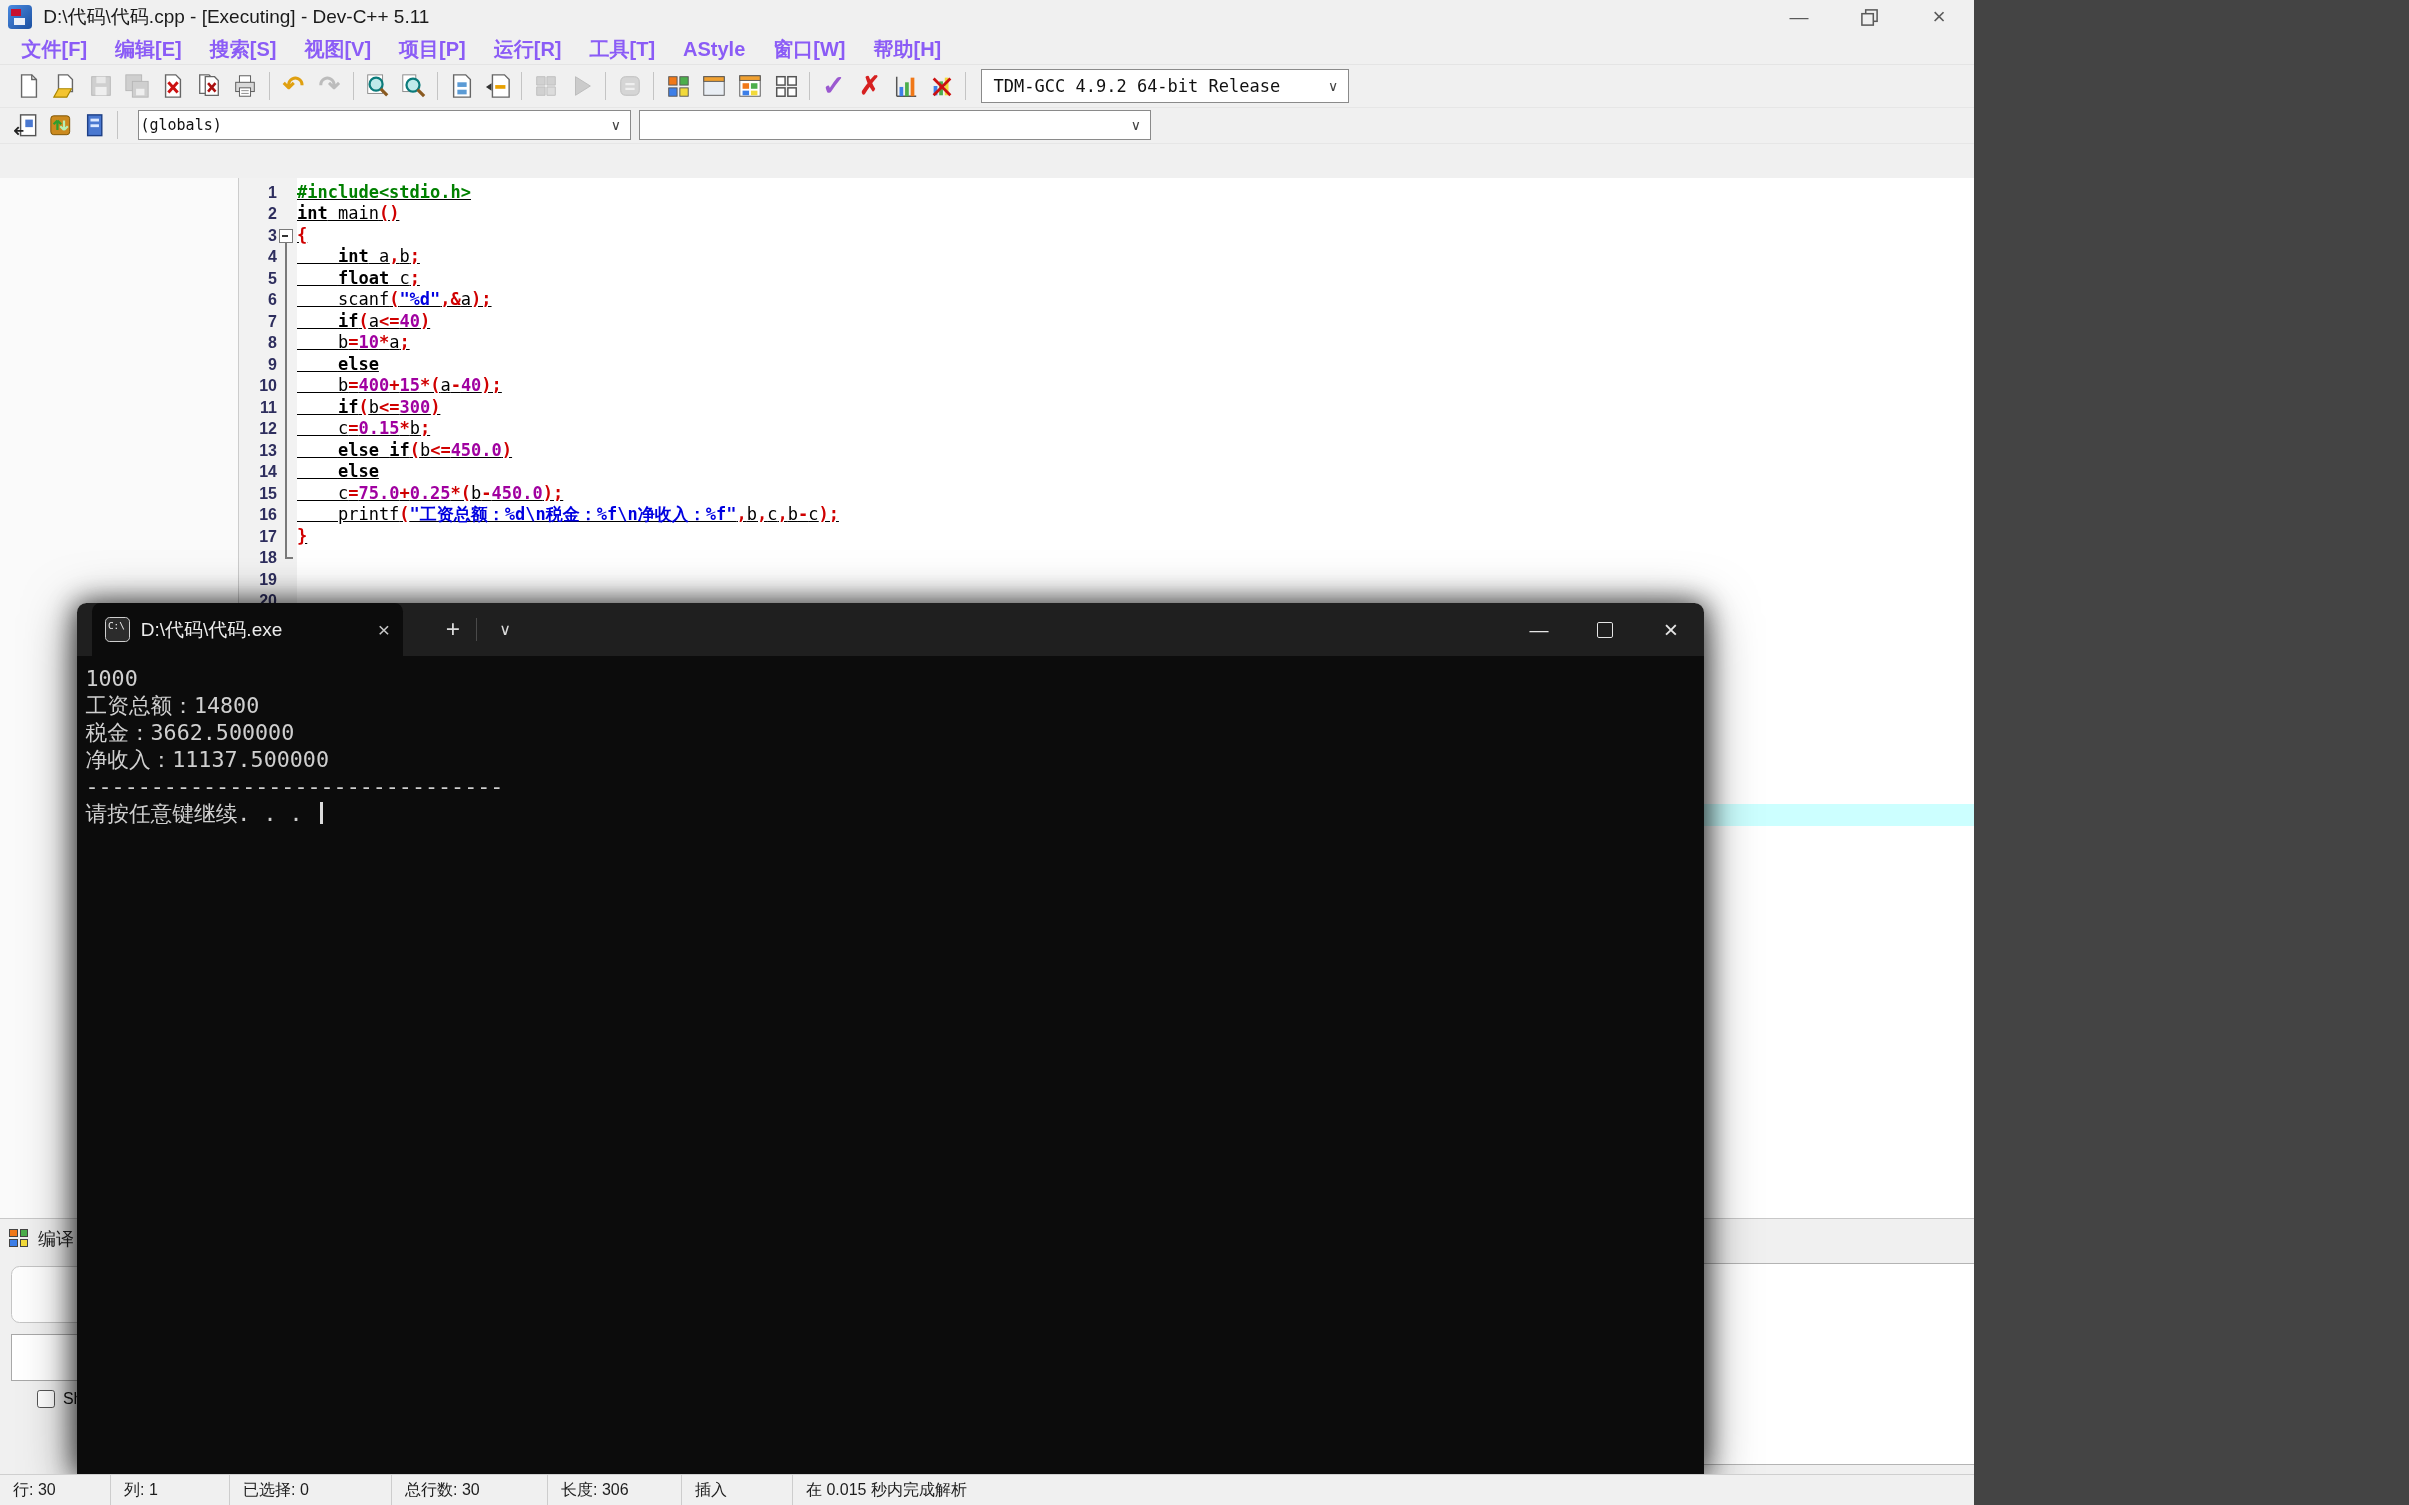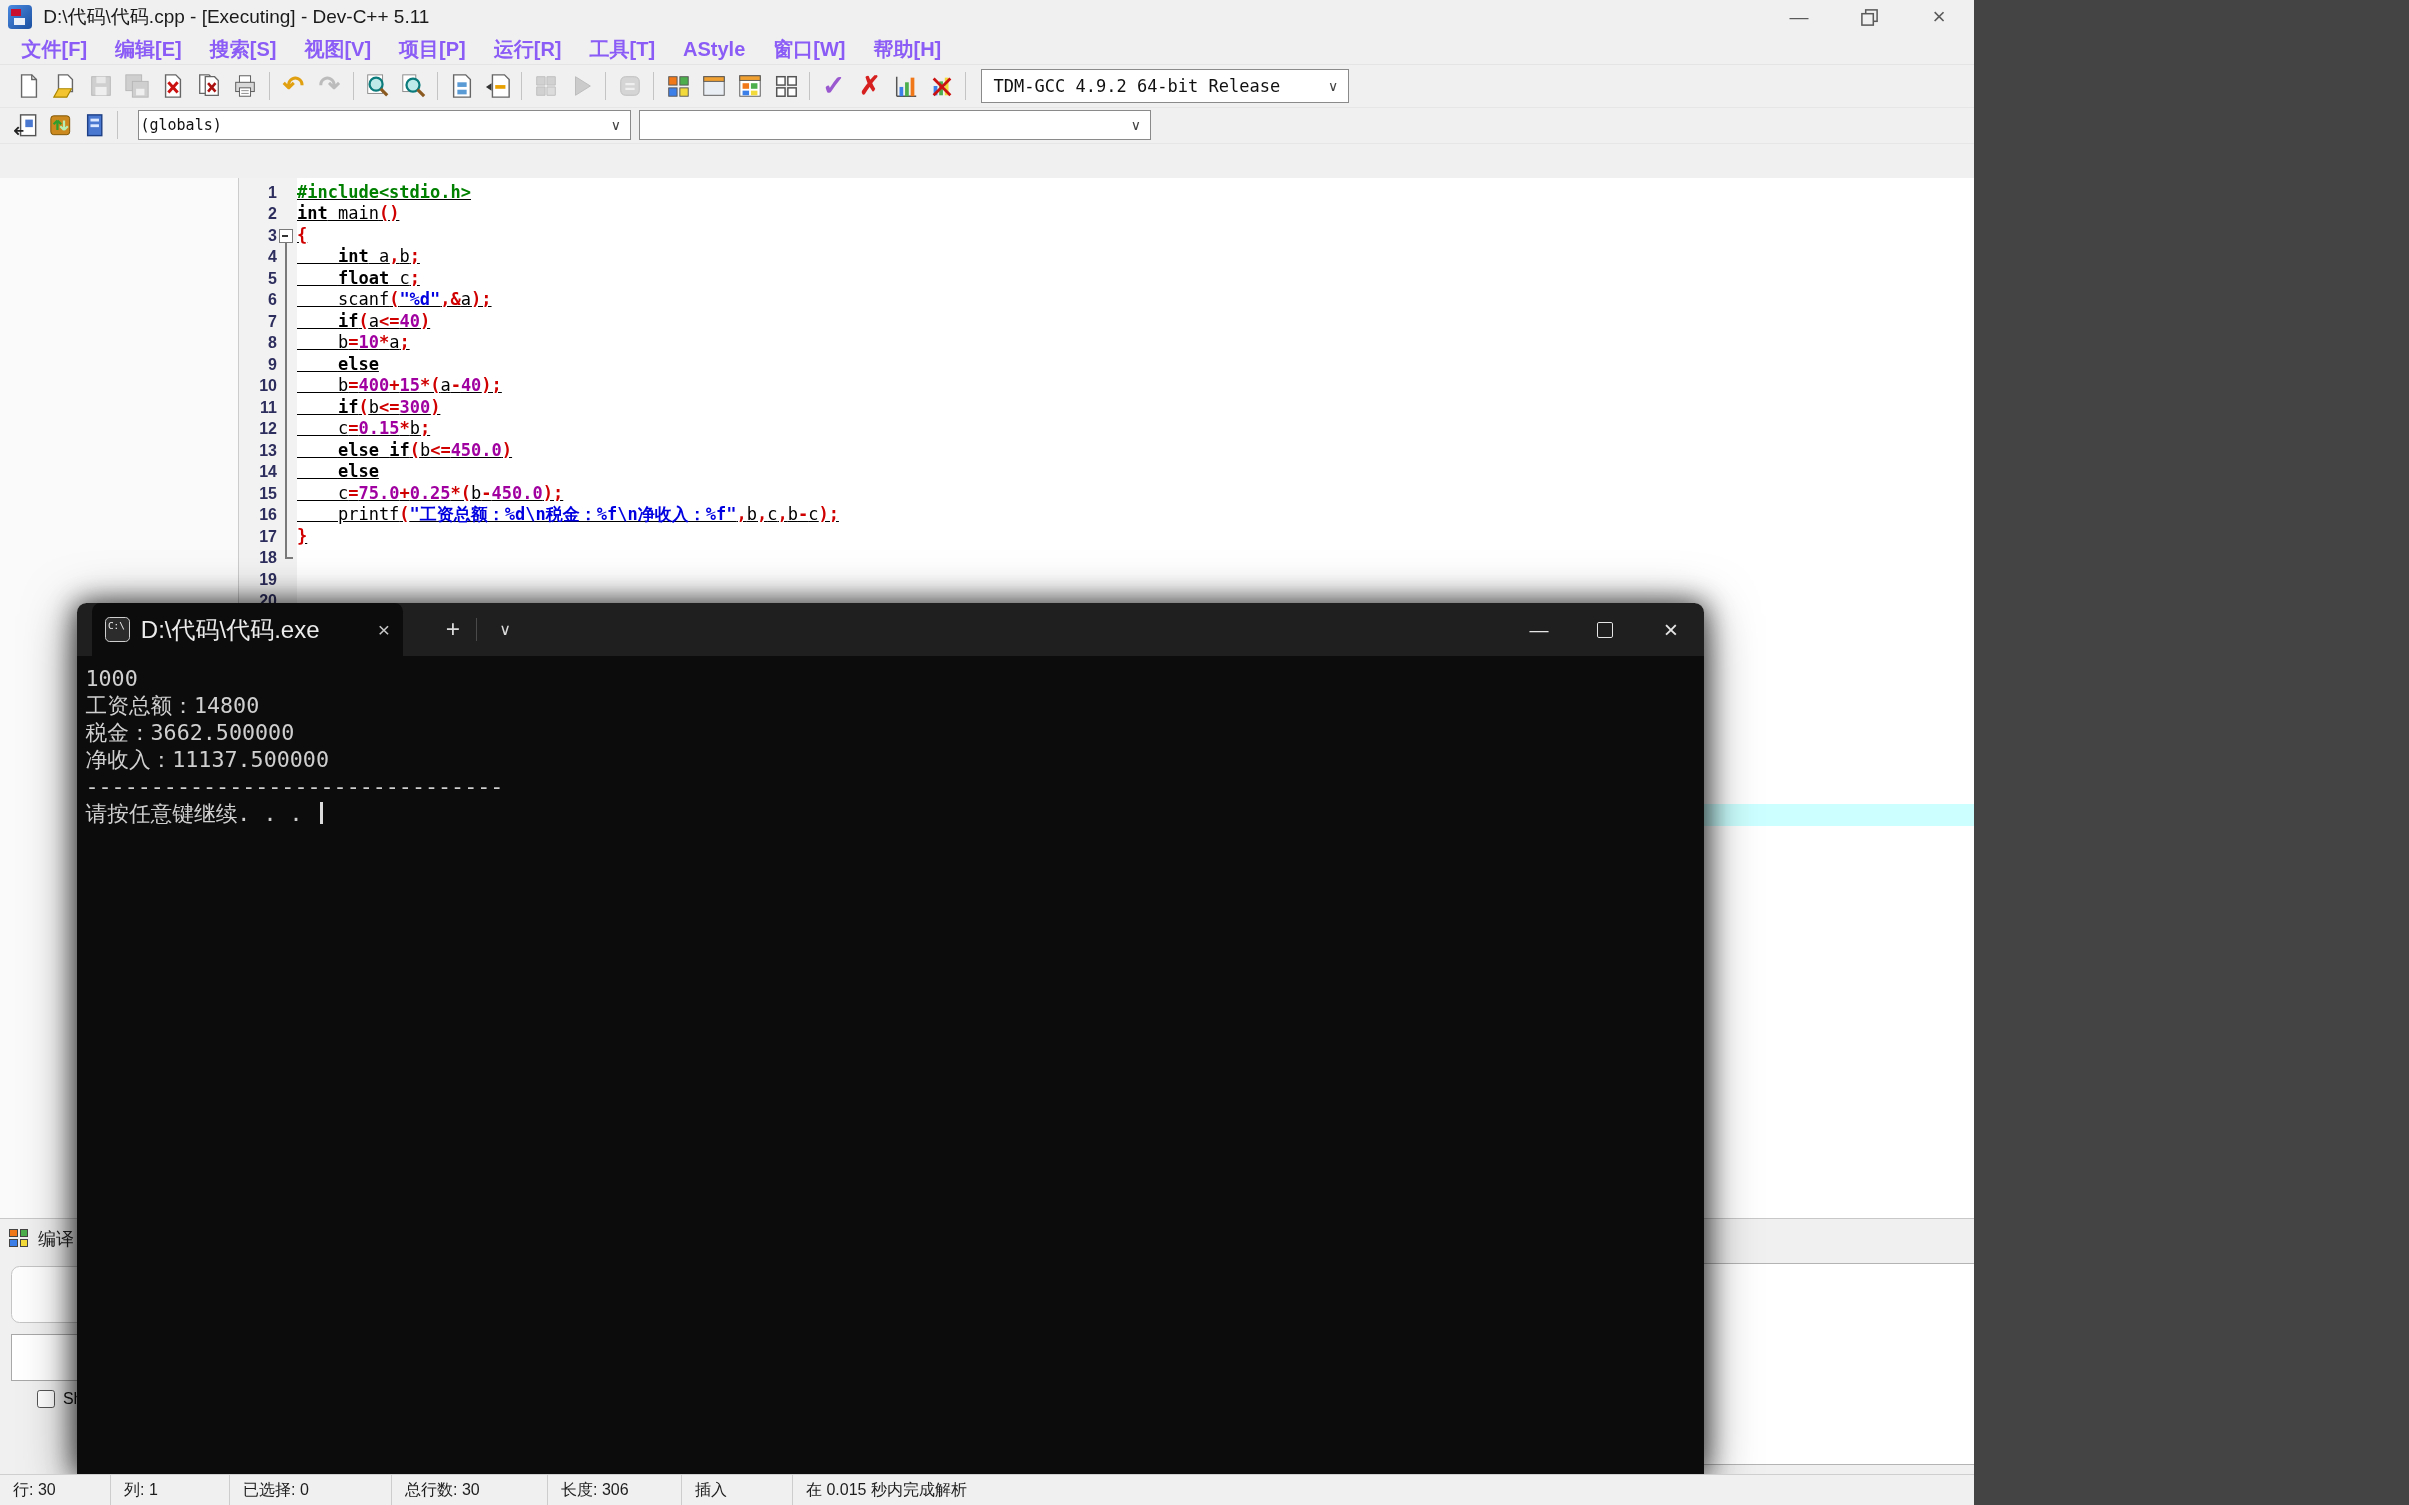--- a/index.html
+++ b/index.html
@@ -67,21 +67,21 @@
   
   .statusbar{position:absolute;left:0;top:1474px;width:2410px;height:32px;background:#f0f0f0;border-top:0.9px solid #cfcfcf;display:flex;align-items:stretch;z-index:30;box-sizing:border-box;}
   .st-seg{display:flex;align-items:center;padding-left:13px;font-size:16px;color:#1d1d1d;border-right:0.9px solid #cdcdcd;white-space:nowrap;box-sizing:border-box;}
   .st-seg:last-child{border-right:none;}
   
   .terminal{position:absolute;left:77px;top:603px;width:1627px;height:871px;z-index:20;border-radius:9.4px 9.4px 0 0;
             box-shadow:0 9.4px 52px rgba(0,0,0,.55),-3.8px 0 26px rgba(0,0,0,.38),3.8px 0 26px rgba(0,0,0,.38);}
   .term-titlebar{position:absolute;top:0;left:0;right:0;height:53px;background:#1f1f1f;border-radius:9.4px 9.4px 0 0;}
   .term-tab{position:absolute;left:15px;top:0;width:311px;height:53px;background:#0c0c0c;border-radius:8.5px 8.5px 0 0;display:flex;align-items:center;padding:0 13px;box-sizing:border-box;}
   .cmd-icon{width:24.5px;height:24.5px;background:#2c2c2c;border:1.4px solid #cfcfcf;border-radius:4.7px;color:#f0f0f0;font-family:"DejaVu Sans Mono",monospace;font-size:9.4px;line-height:9.4px;padding:2.8px 0 0 1.9px;box-sizing:border-box;flex:0 0 auto;}
-  .term-tab-title{color:#ececec;font-size:24px;margin-left:11.3px;flex:1;white-space:nowrap;overflow:hidden;}
+  .term-tab-title{color:#ececec;font-size:19px;margin-left:11.3px;flex:1;white-space:nowrap;overflow:hidden;}
   .term-tab-close{color:#c8c8c8;font-size:18px;margin-left:5.6px;}
   .term-newtab{position:absolute;left:360px;top:10.4px;width:32px;height:32px;color:#dcdcdc;font-size:24.5px;font-weight:300;display:flex;align-items:center;justify-content:center;}
   .term-sep{position:absolute;left:399px;top:15px;width:0.9px;height:22.6px;background:#4a4a4a;}
   .term-dd{position:absolute;left:412px;top:10.4px;width:32px;height:32px;color:#dcdcdc;font-size:16px;display:flex;align-items:center;justify-content:center;}
   .term-controls{position:absolute;right:0;top:0;height:53px;display:flex;}
   .twc{width:66px;height:53px;display:flex;align-items:center;justify-content:center;color:#e6e6e6;font-size:19px;}
   .twc .sq{width:14px;height:14px;border:1.4px solid #e6e6e6;border-radius:1.9px;}
   .term-body{position:absolute;left:0;top:53px;right:0;bottom:0;background:#0c0c0c;padding:8.5px 0 0 8.5px;overflow:hidden;}
   .term-line{height:27px;line-height:27px;color:#cfcfcf;font-family:"DejaVu Sans Mono",monospace;font-size:21.7px;white-space:pre;}
   .term-cursor{display:inline-block;width:2.8px;height:22.6px;background:#dcdcdc;margin-left:4.7px;vertical-align:-3.8px;}

